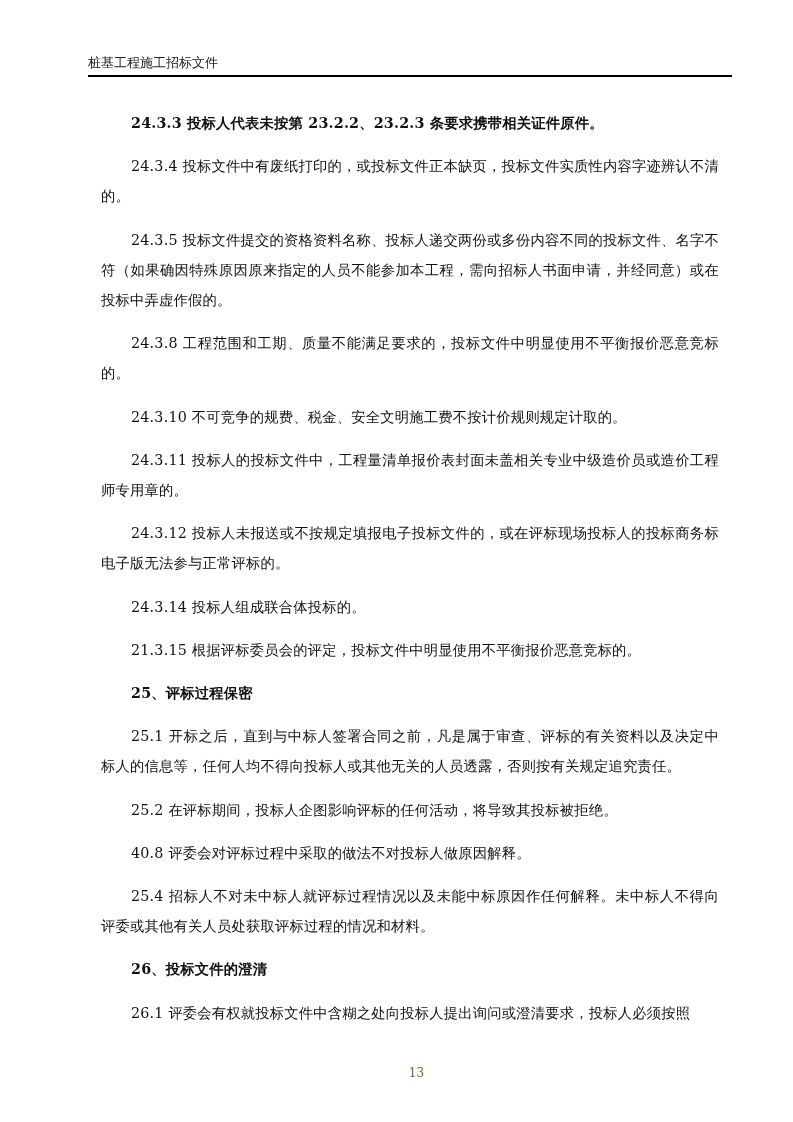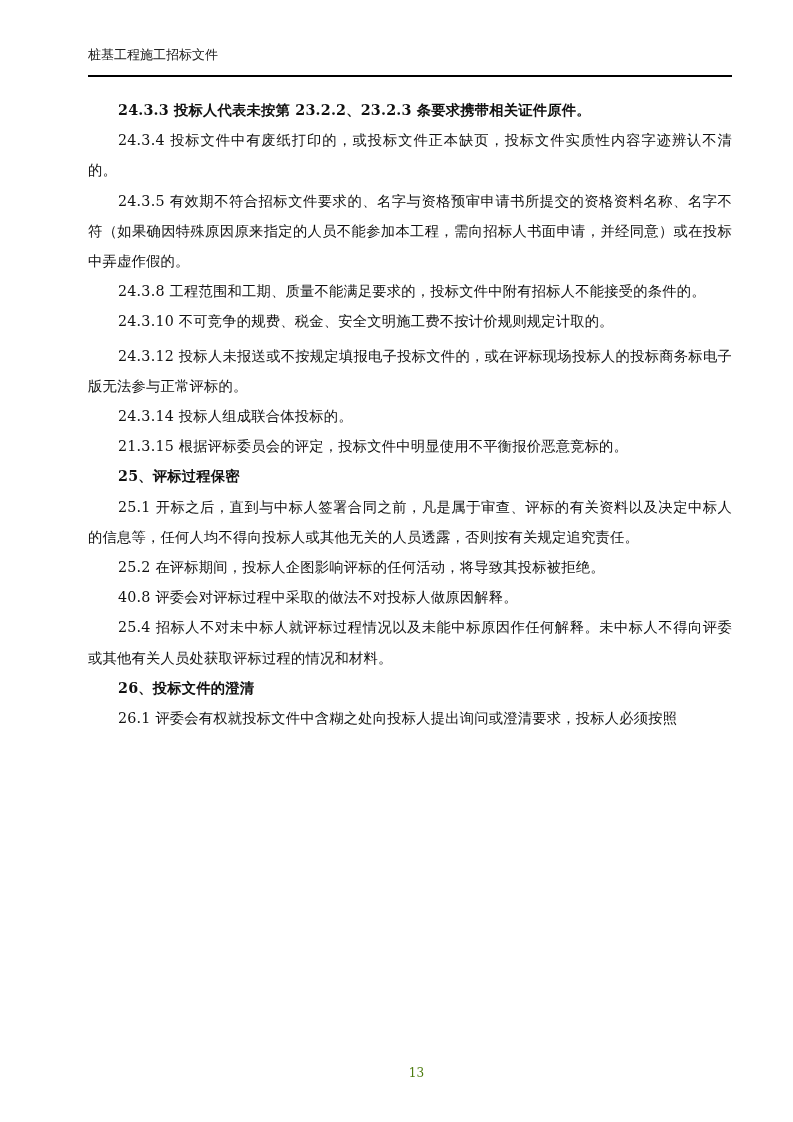--- a/index.html
+++ b/index.html
@@ -2,52 +2,53 @@
 <html><head>
 <meta charset="utf-8">
 <style>
   html, body { margin: 0; padding: 0; background: #ffffff; }
   body {
     width: 793px; height: 1122px; position: relative; overflow: hidden;
     font-family: "DejaVu Serif", "Liberation Serif", serif;
     color: #111111;
   }
   .header {
-    position: absolute; left: 88px; top: 46px; width: 644px;
+    position: absolute; left: 88px; top: 54px; width: 644px;
     font-size: 13px; line-height: 18px; color: #222;
   }
   .header-rule {
     position: absolute; left: 88px; top: 75px; width: 644px; height: 1.5px;
     background: #000;
   }
   .body {
     position: absolute; left: 88px; top: 95px; width: 644px;
     font-size: 14.3px; line-height: 30.2px; letter-spacing: 0.2px;
   }
-  .para { margin: 0; text-indent: 30px; text-align: justify; }
+  .para { margin: 13px; text-indent: 30px; text-align: justify; }
   .para.bold { font-weight: bold; }
   .para.h { font-weight: bold; }
   .para.gap { margin-top: 4px; }
   .footer {
     position: absolute; left: 0; top: 1066px; width: 793px; text-align: center;
     font-size: 12px; color: #4d7c0f; margin-left: 20px;
   }
 </style>
 </head>
 <body>
 
 <div class="header">桩基工程施工招标文件</div>
 <div class="header-rule"></div>
 
 <div class="body">
   <p class="para bold">24.3.3 投标人代表未按第 23.2.2、23.2.3 条要求携带相关证件原件。</p>
   <p class="para">24.3.4 投标文件中有废纸打印的，或投标文件正本缺页，投标文件实质性内容字迹辨认不清的。</p>
-  <p class="para">24.3.5 有效期不符合招标文件要求的、名字与资格预审申请书所提交的资格资料名称、名字不符（如果确因特殊原因原来指定的人员不能参加本工程，需向招标人书面申请，并经同意）或在投标中弄虚作假的。</p>
-  <p class="para">24.3.8 工程范围和工期、质量不能满足要求的，投标文件中附有招标人不能接受的条件的。</p>
+  <p class="para">24.3.5 投标文件提交的资格资料名称、投标人递交两份或多份内容不同的投标文件、名字不符（如果确因特殊原因原来指定的人员不能参加本工程，需向招标人书面申请，并经同意）或在投标中弄虚作假的。</p>
+  <p class="para">24.3.8 工程范围和工期、质量不能满足要求的，投标文件中明显使用不平衡报价恶意竞标的。</p>
   <p class="para">24.3.10 不可竞争的规费、税金、安全文明施工费不按计价规则规定计取的。</p>
+  <p class="para">24.3.11 投标人的投标文件中，工程量清单报价表封面未盖相关专业中级造价员或造价工程师专用章的。</p>
   <p class="para gap">24.3.12 投标人未报送或不按规定填报电子投标文件的，或在评标现场投标人的投标商务标电子版无法参与正常评标的。</p>
   <p class="para">24.3.14 投标人组成联合体投标的。</p>
   <p class="para">21.3.15 根据评标委员会的评定，投标文件中明显使用不平衡报价恶意竞标的。</p>
   <p class="para h">25、评标过程保密</p>
   <p class="para">25.1 开标之后，直到与中标人签署合同之前，凡是属于审查、评标的有关资料以及决定中标人的信息等，任何人均不得向投标人或其他无关的人员透露，否则按有关规定追究责任。</p>
   <p class="para">25.2 在评标期间，投标人企图影响评标的任何活动，将导致其投标被拒绝。</p>
   <p class="para">40.8 评委会对评标过程中采取的做法不对投标人做原因解释。</p>
   <p class="para">25.4 招标人不对未中标人就评标过程情况以及未能中标原因作任何解释。未中标人不得向评委或其他有关人员处获取评标过程的情况和材料。</p>
   <p class="para h">26、投标文件的澄清</p>
   <p class="para">26.1 评委会有权就投标文件中含糊之处向投标人提出询问或澄清要求，投标人必须按照</p>

